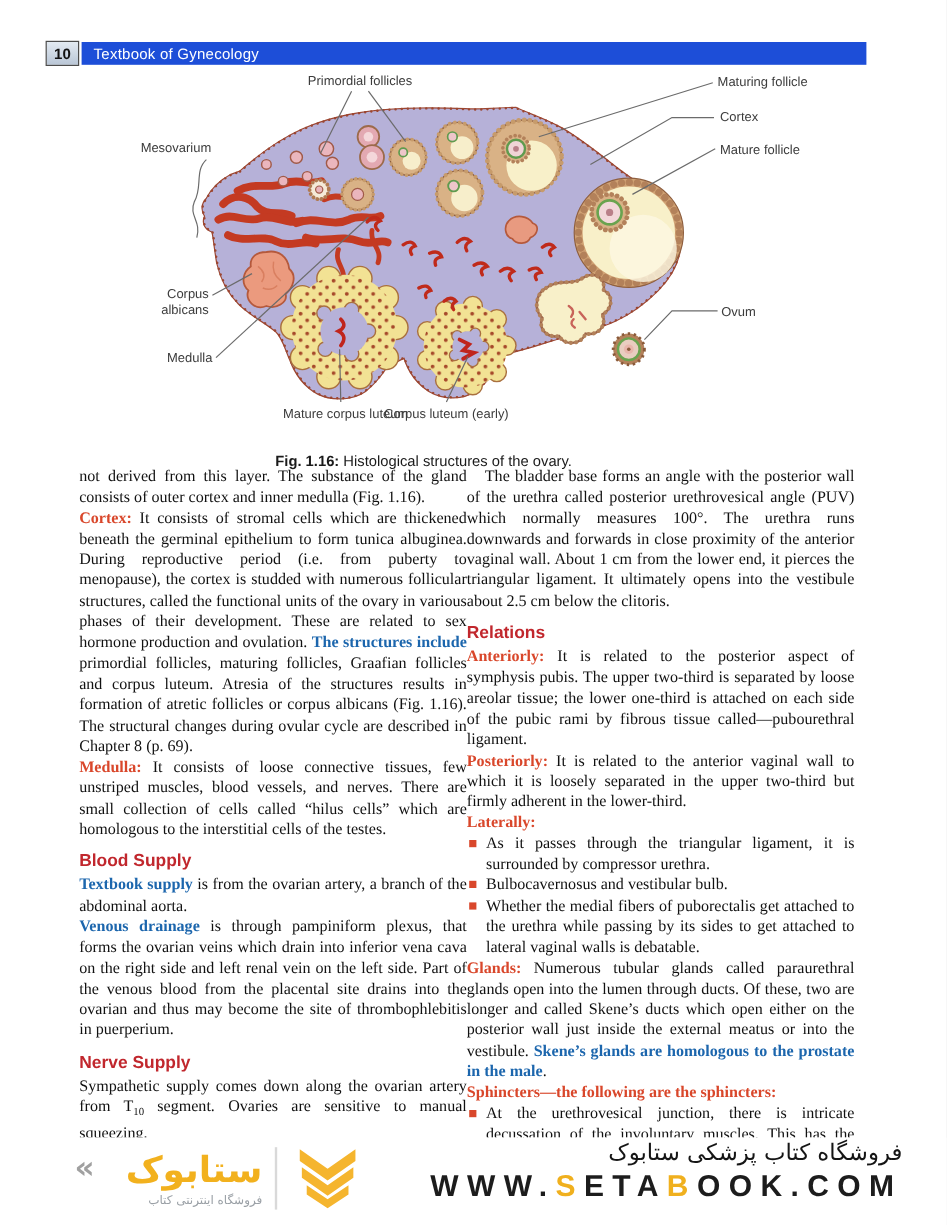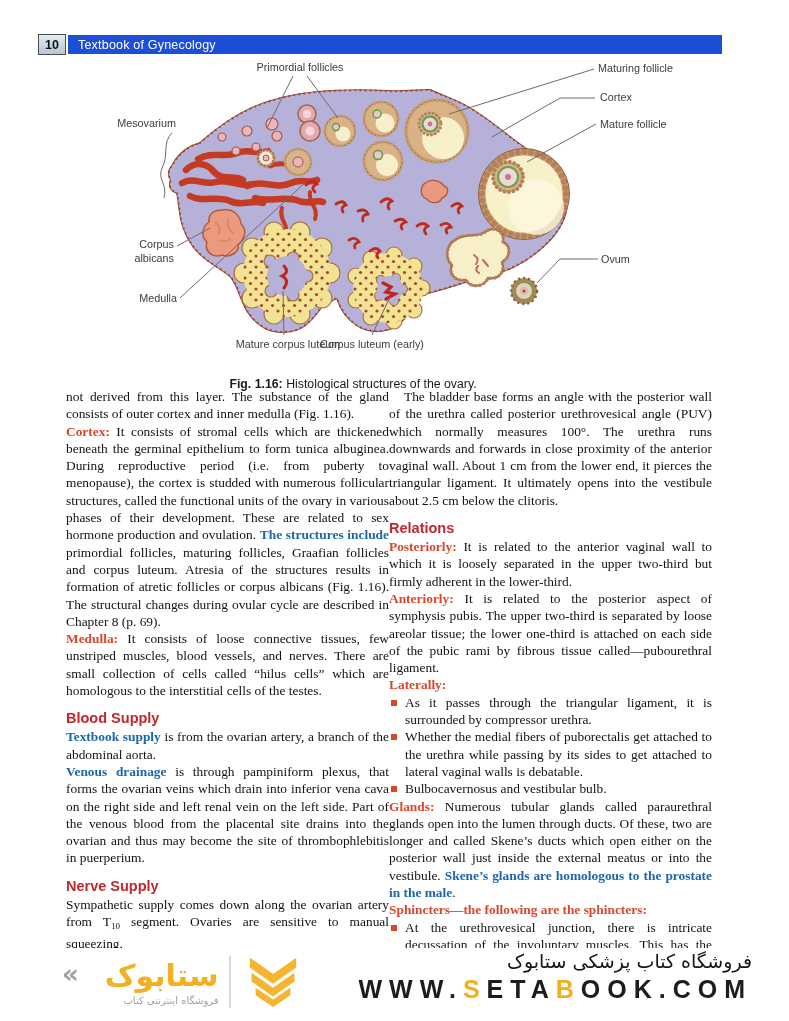--- a/index.html
+++ b/index.html
@@ -263,34 +263,34 @@
         <p class="body-p"><span class="seg-rb">Medulla:</span><span> It consists of loose connective tissues, few unstriped muscles, blood vessels, and nerves. There are small collection of cells called “hilus cells” which are homologous to the interstitial cells of the testes.</span></p>
         <h3 class="sec-head">Blood Supply</h3>
         <p class="body-p"><span class="seg-bb">Textbook supply</span><span> is from the ovarian artery, a branch of the abdominal aorta.</span></p>
         <p class="body-p"><span class="seg-bb">Venous drainage</span><span> is through pampiniform plexus, that forms the ovarian veins which drain into inferior vena cava on the right side and left renal vein on the left side. Part of the venous blood from the placental site drains into the ovarian and thus may become the site of thrombophlebitis in puerperium.</span></p>
         <h3 class="sec-head">Nerve Supply</h3>
         <p class="body-p"><span>Sympathetic supply comes down along the ovarian artery from T</span><span class="seg-sub">10</span><span> segment. Ovaries are sensitive to manual squeezing.</span></p>
       </div>
     <div class="col">
         <p class="body-p indent"><span>The bladder base forms an angle with the posterior wall of the urethra called posterior urethrovesical angle (PUV) which normally measures 100°. The urethra runs downwards and forwards in close proximity of the anterior vaginal wall. About 1 cm from the lower end, it pierces the triangular ligament. It ultimately opens into the vestibule about 2.5 cm below the clitoris.</span></p>
         <h3 class="sec-head">Relations</h3>
+        <p class="body-p"><span class="seg-rb">Anteriorly:</span><span> It is related to the posterior aspect of symphysis pubis. The upper two-third is separated by loose areolar tissue; the lower one-third is attached on each side of the pubic rami by fibrous tissue called—pubourethral ligament.</span></p>
         <p class="body-p"><span class="seg-rb">Posteriorly:</span><span> It is related to the anterior vaginal wall to which it is loosely separated in the upper two-third but firmly adherent in the lower-third.</span></p>
-        <p class="body-p"><span class="seg-rb">Anteriorly:</span><span> It is related to the posterior aspect of symphysis pubis. The upper two-third is separated by loose areolar tissue; the lower one-third is attached on each side of the pubic rami by fibrous tissue called—pubourethral ligament.</span></p>
         <p class="body-p"><span class="seg-rb">Laterally:</span></p>
         <div class="bullet-item">
           <span class="bmark"></span>
           <p class="btext"><span>As it passes through the triangular ligament, it is surrounded by compressor urethra.</span></p>
         </div>
         <div class="bullet-item">
           <span class="bmark"></span>
-          <p class="btext"><span>Whether the medial fibers of puborectalis get attached to the urethra while passing by its sides to get attached to lateral vaginal walls is debatable.</span></p>
+          <p class="btext"><span>Bulbocavernosus and vestibular bulb.</span></p>
         </div>
         <div class="bullet-item">
           <span class="bmark"></span>
-          <p class="btext"><span>Bulbocavernosus and vestibular bulb.</span></p>
+          <p class="btext"><span>Whether the medial fibers of puborectalis get attached to the urethra while passing by its sides to get attached to lateral vaginal walls is debatable.</span></p>
         </div>
         <p class="body-p"><span class="seg-rb">Glands:</span><span> Numerous tubular glands called paraurethral glands open into the lumen through ducts. Of these, two are longer and called Skene’s ducts which open either on the posterior wall just inside the external meatus or into the vestibule. </span><span class="seg-bb">Skene’s glands are homologous to the prostate in the male</span><span>.</span></p>
         <p class="body-p"><span class="seg-rb">Sphincters—the following are the sphincters:</span></p>
         <div class="bullet-item">
           <span class="bmark"></span>
           <p class="btext"><span>At the urethrovesical junction, there is intricate decussation of the involuntary muscles. This has the effect of forming anterior and posterior slings which function as an involuntary internal sphincter. This is the lissosphincter. When the detrusor muscle actively contracts, the slings relax → funneling of the bladder</span></p>
         </div>
       </div>
   </div>
 

